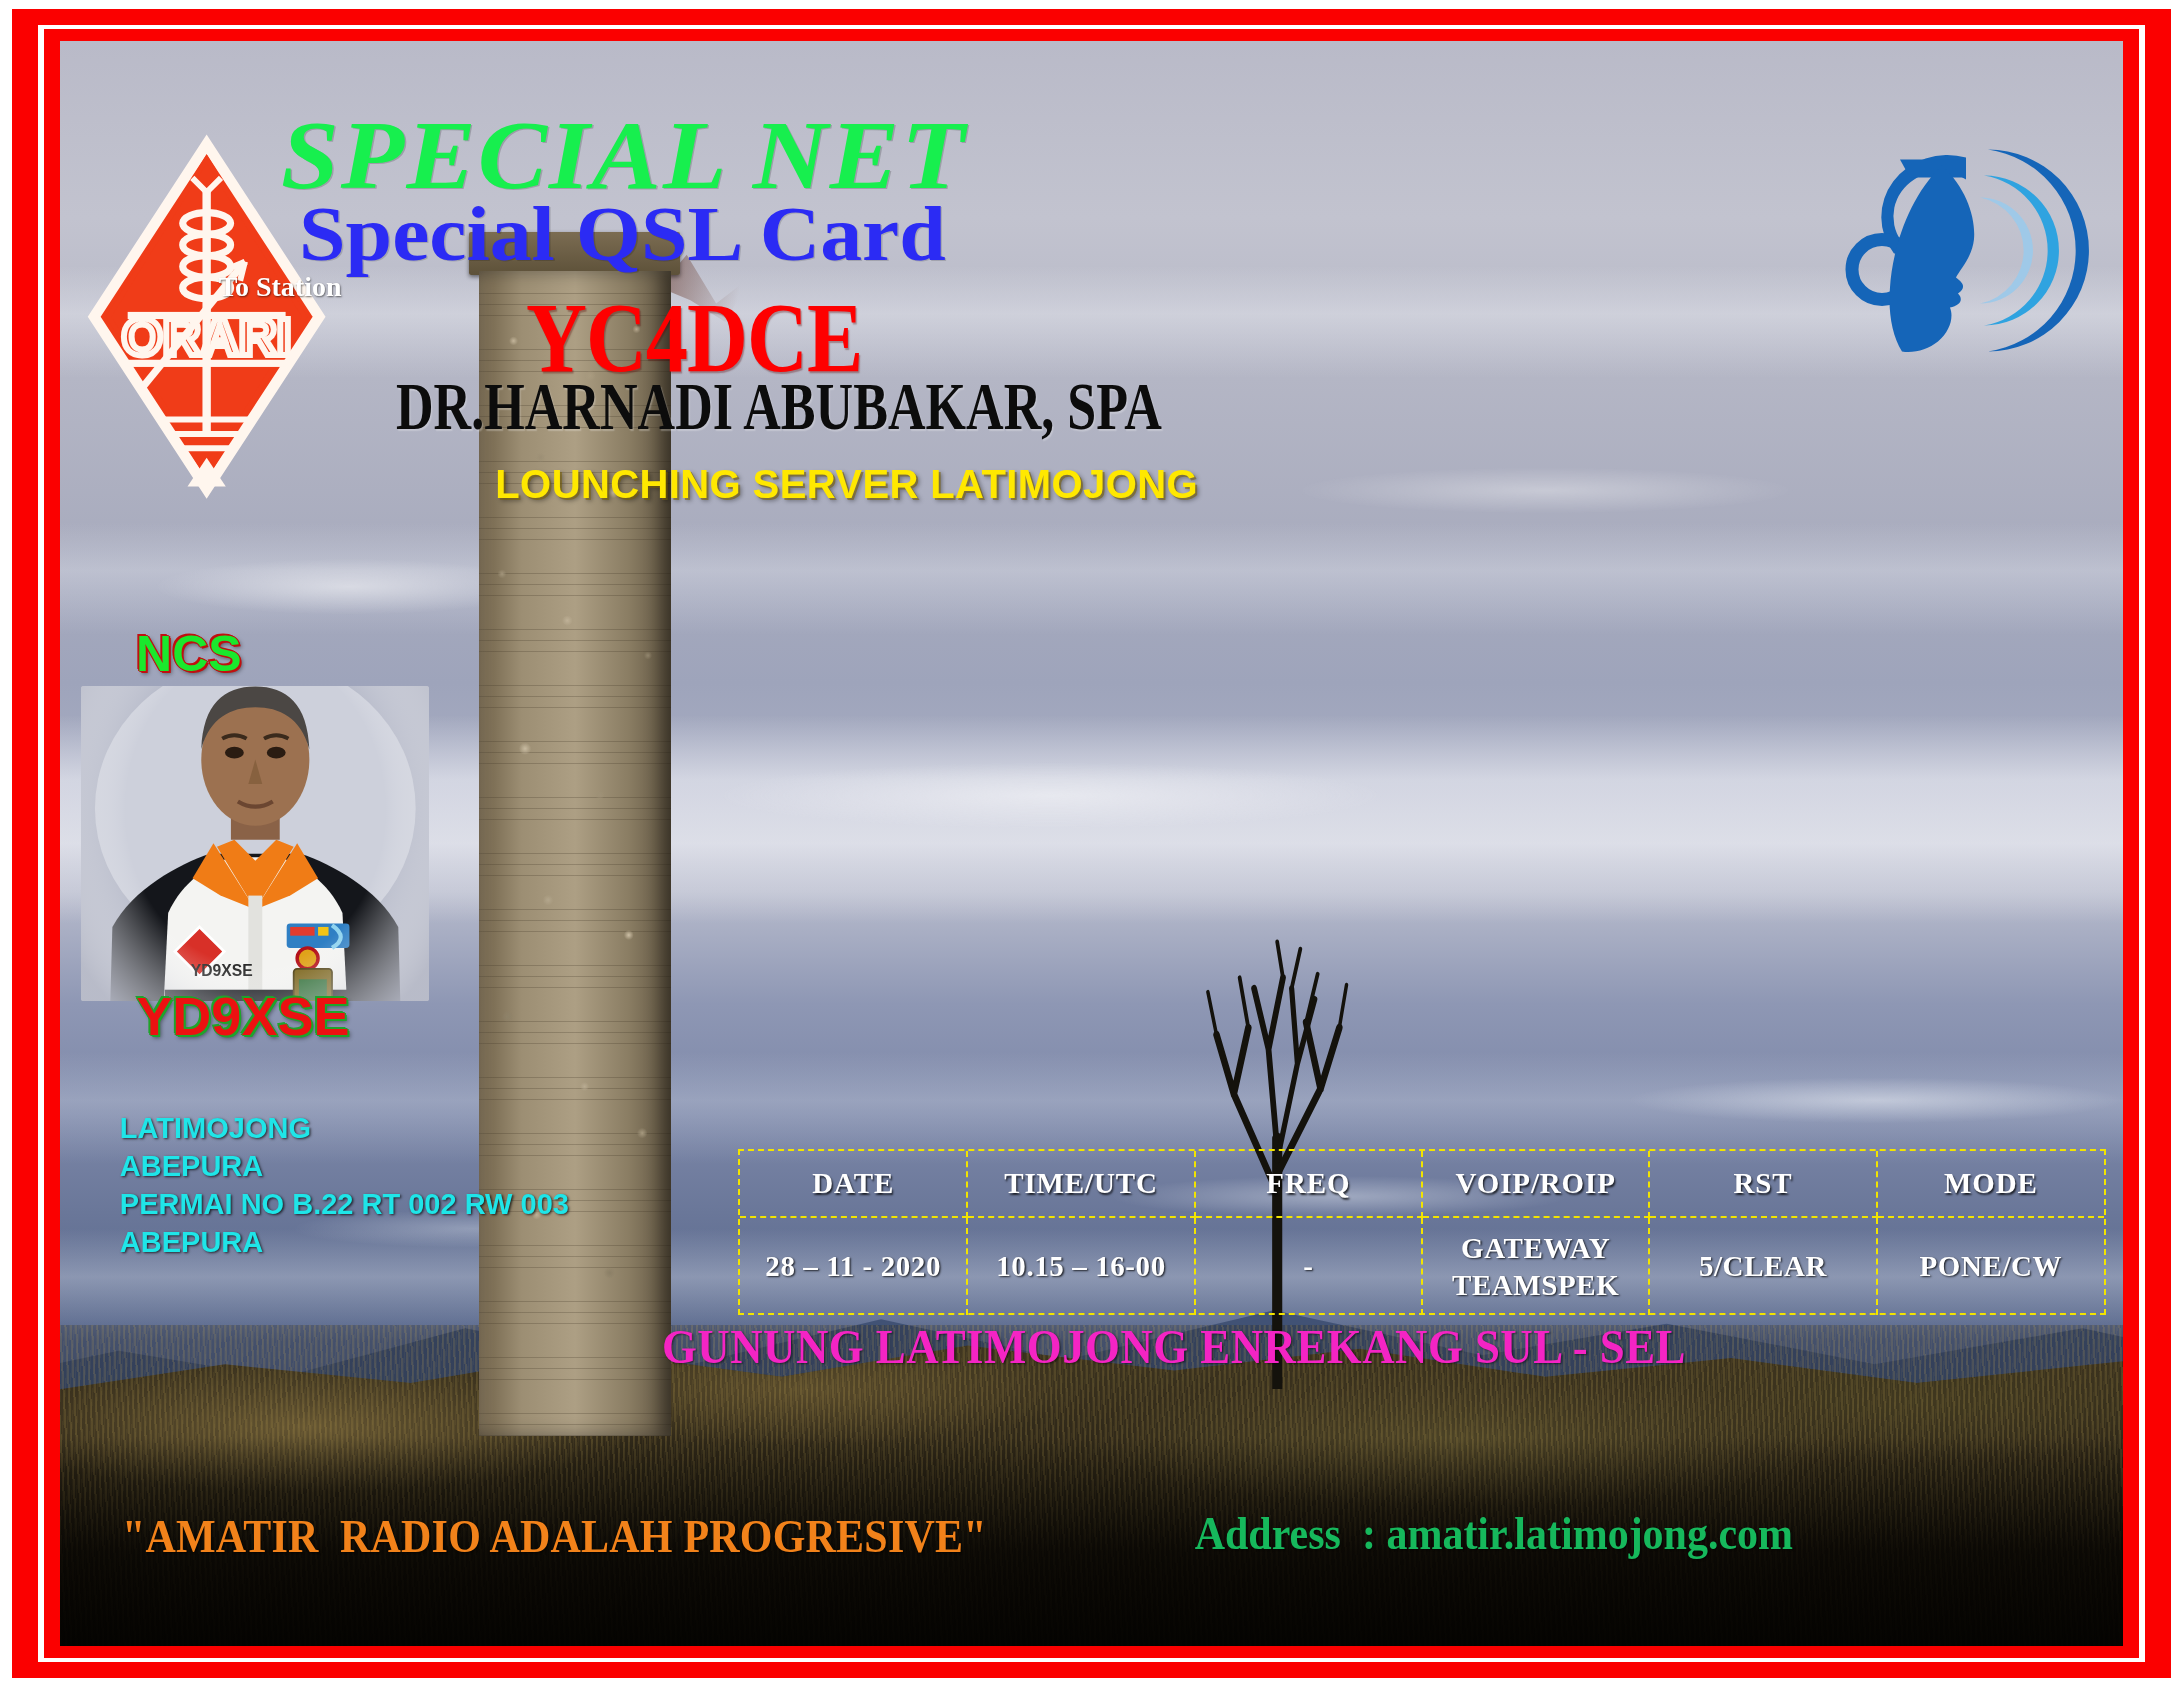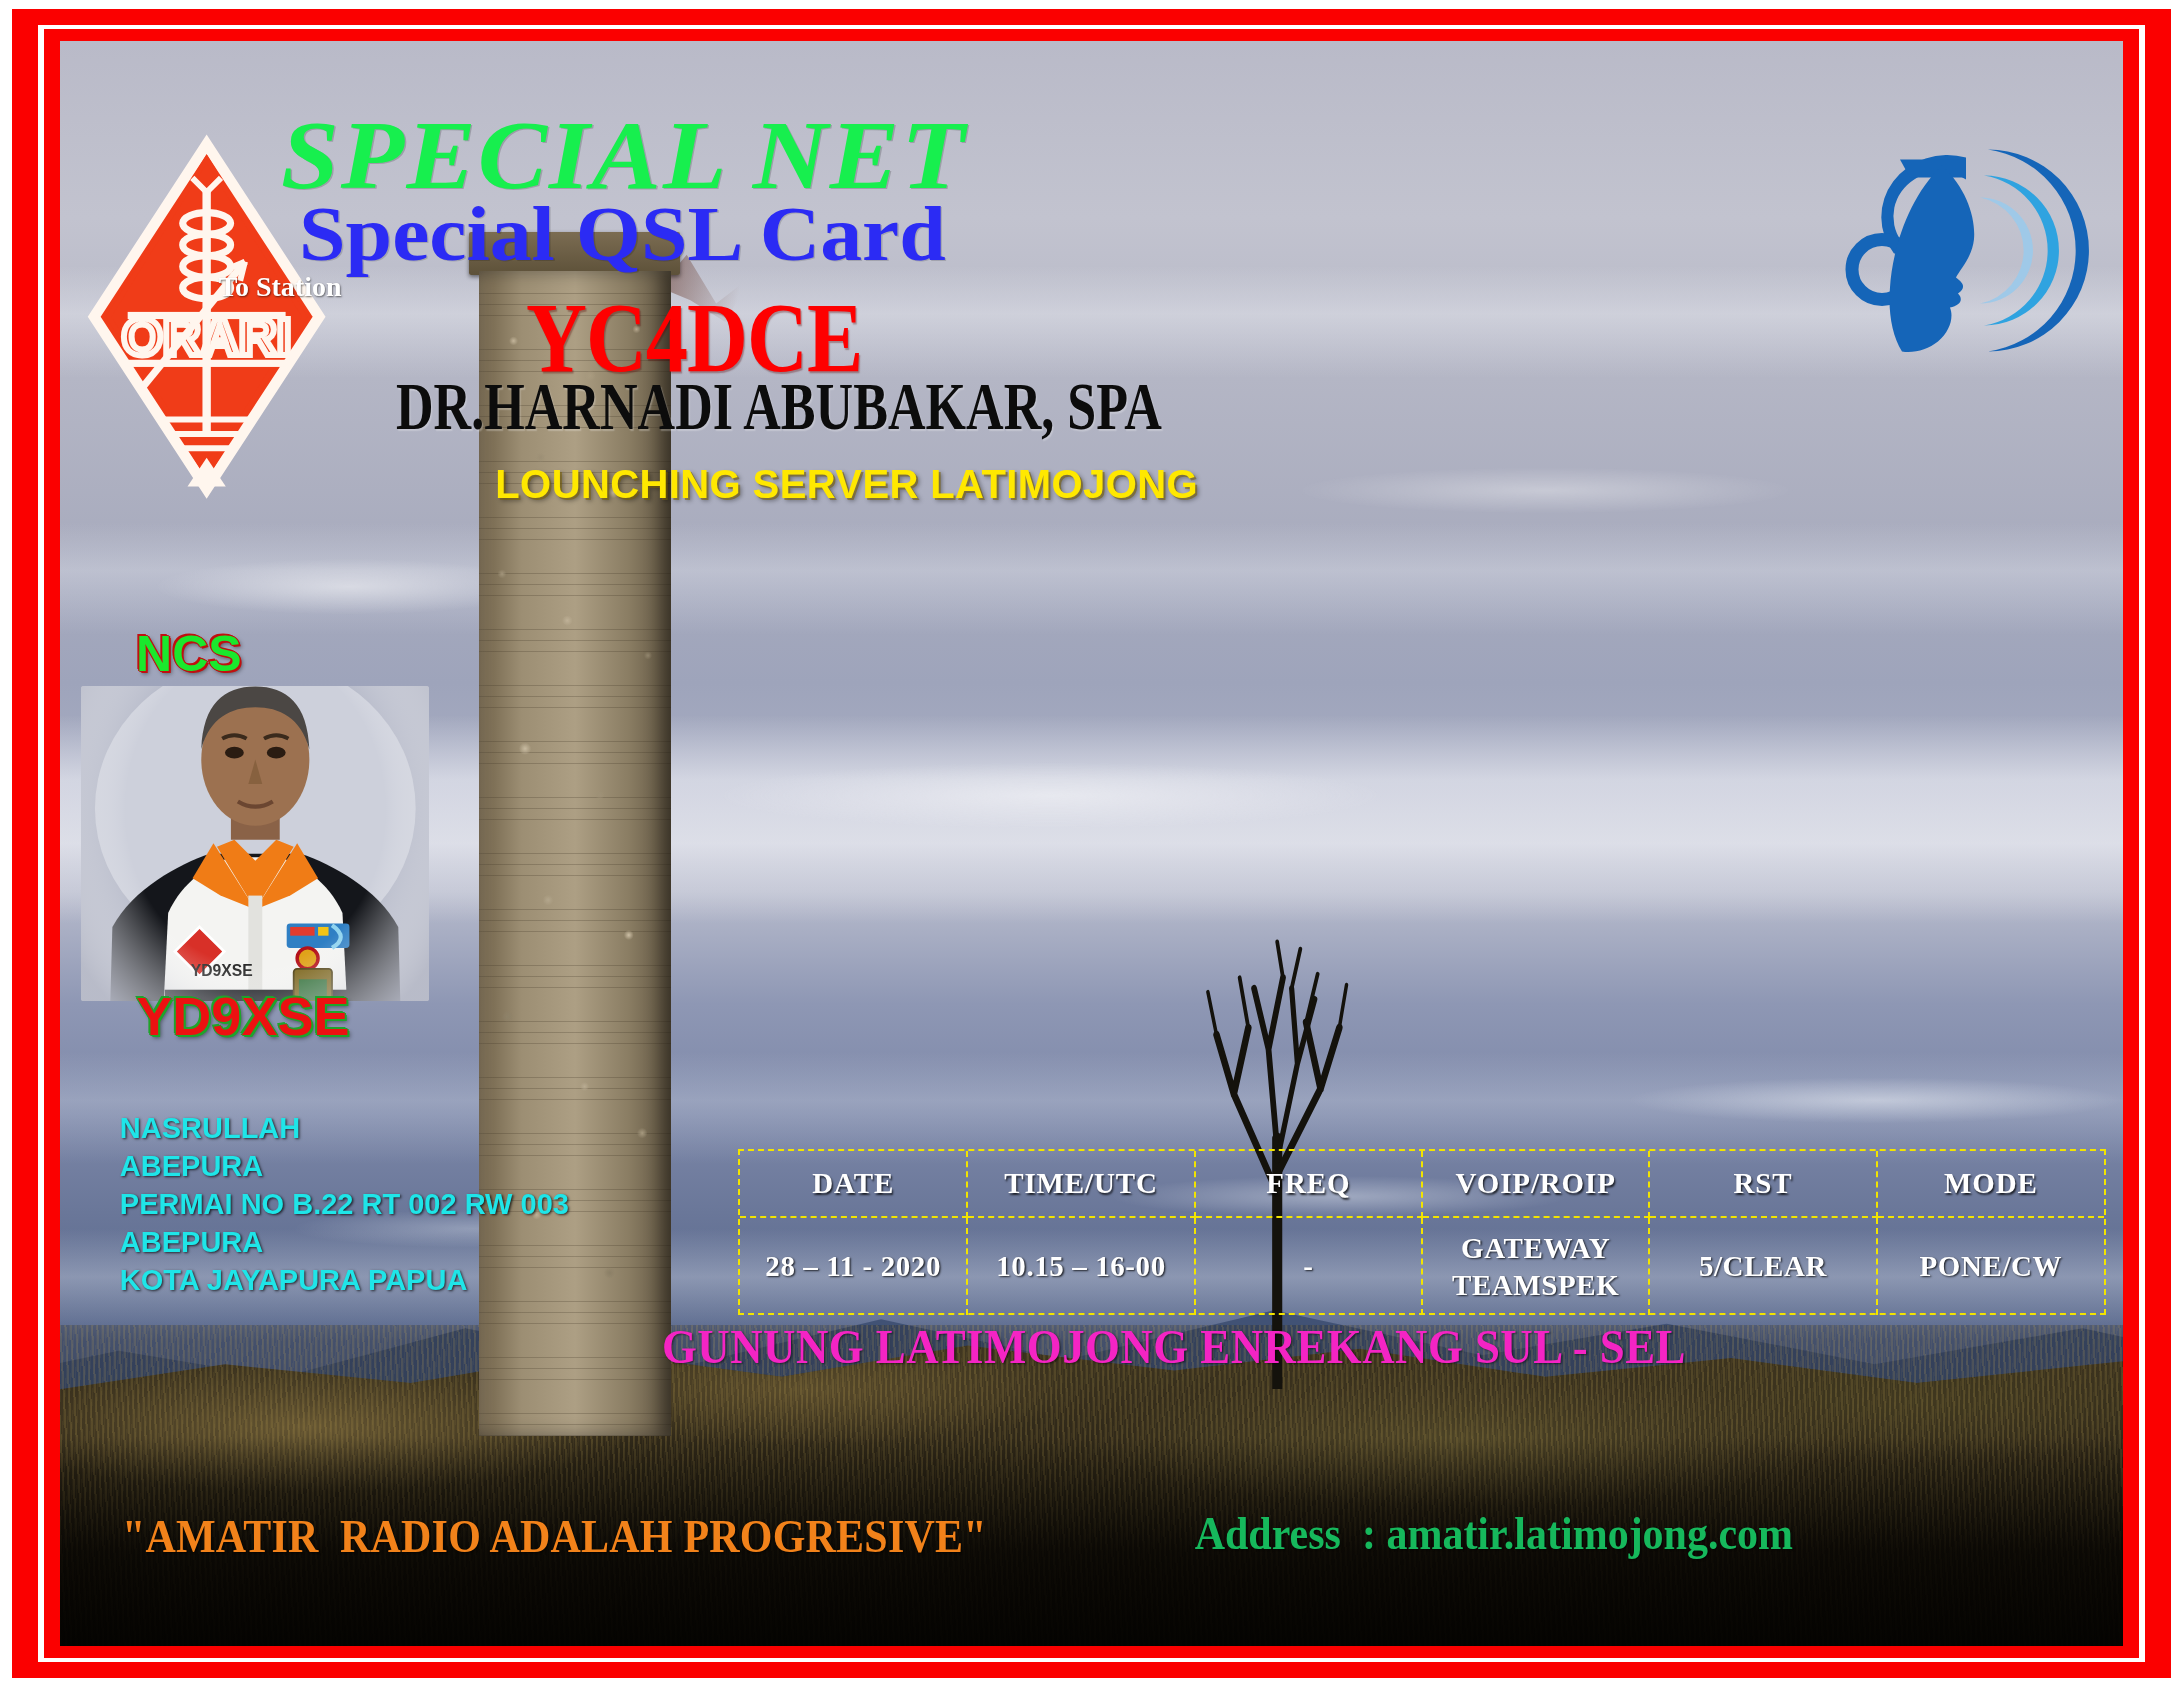--- a/index.html
+++ b/index.html
@@ -338,25 +338,24 @@
           <path d="M81 60 q7 -4 14 0 M105 60 q7 -4 14 0" stroke="#3a2a1c" stroke-width="2.2" fill="none"></path>
           <path d="M100 72 L96 86 L104 86 Z" fill="#87613f"></path>
           <path d="M90 96 q10 6 20 0" stroke="#6b4631" stroke-width="2.4" fill="none"></path>
           <rect width="200" height="240" fill="url(#vig)"></rect>
         </svg>
       </div>
 
       <div class="abs" id="ncs-call">YD9XSE</div>
 
       <div id="addr">
-        <div>NASRULLAH</div>
+        <div>LATIMOJONG</div>
         <div>ABEPURA</div>
         <div>PERMAI NO B.22 RT 002 RW 003</div>
         <div>ABEPURA</div>
-        <div>KOTA JAYAPURA PAPUA</div>
       </div>
 
       <div id="qso-table">
         <table>
           <thead>
             <tr>
               <th>DATE</th>
               <th>TIME/UTC</th>
               <th>FREQ</th>
               <th>VOIP/ROIP</th>

